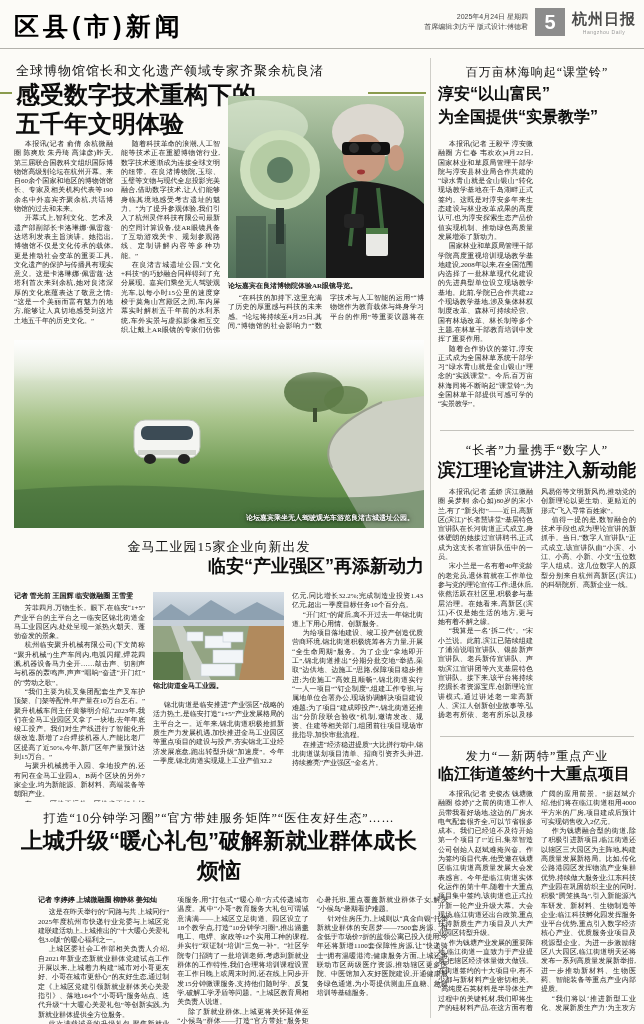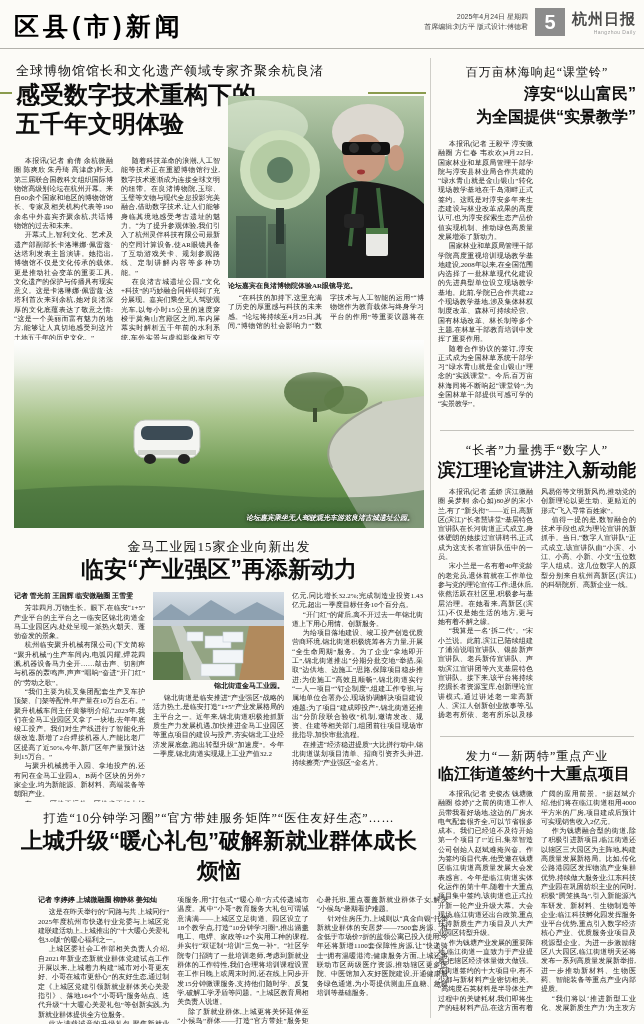--- a/index.html
+++ b/index.html
@@ -22,54 +22,54 @@
   .kicker-c{text-align:center;}
   .headline{font-family:"Liberation Sans","DejaVu Sans",sans-serif;font-weight:bold;color:#0d0d0d;}
   .byline{font-size:7px;font-weight:bold;margin:0 0 3px 0;text-indent:0;}
   .p{margin:0;text-indent:1.55em;}
   .bodytext{font-size:7px;line-height:1.33;text-align:justify;overflow:hidden;}
   .cols2{column-count:2;column-gap:8px;column-fill:auto;}
   .cols3{column-count:3;column-gap:8px;column-fill:auto;}
   .caption{font-size:7px;font-weight:bold;color:#1d1d1d;line-height:1.3;}
   .olive{background:#8a9b4e;height:2px;}
   .divider-h{border-top:1px solid #c4c3bd;}
-  .photo{overflow:hidden;background:#404040;font-style:italic;}
+  .photo{overflow:hidden;background:#404040;}
   .photo svg{display:block;width:100%;height:100%;}
   .overlay-cap{position:absolute;right:10px;bottom:5px;font-size:7px;color:#fff;
                text-shadow:0 0 3px rgba(0,0,0,.85),0 0 6px rgba(0,0,0,.5);font-weight:bold;}
 </style>
 </head>
 <body>
 
 <div class="page">
 
   <div class="section-title sans">区县(市)新闻</div>
   <div class="header-right">
     <div class="hmeta">
       <div>2025年4月24日 星期四</div>
       <div>首席编辑:刘方平 版式设计:傅德君</div>
     </div>
     <div class="pagenum">5</div>
-    <div style="text-align:right;">
+    <div style="text-align:center;">
       <div class="masthead-cn">杭州日报</div>
       <div class="masthead-en">Hangzhou Daily</div>
     </div>
   </div>
   <div class="header-rule"></div>
   <div class="sidebar-rule"></div>
 
   <div class="abs kicker" style="top:62px;left:16px;">全球博物馆馆长和文化遗产领域专家齐聚余杭良渚</div>
   <div class="abs olive" style="top:92px;left:0;width:12px;"></div>
   <div class="abs olive" style="top:92px;left:368px;width:58px;"></div>
   <div class="abs headline" style="top:80px;left:16px;font-size:24px;line-height:1.22;">
     <div>感受数字技术重构下的</div>
     <div>五千年文明体验</div>
   </div>
 
-  <div class="abs bodytext cols2" style="top:157px;left:14px;width:206px;height:196px;">
+  <div class="abs bodytext cols2" style="top:140px;left:14px;width:206px;height:196px;">
     <p class="p">本报讯(记者 俞倩 余杭微融圈 陈爽欣 朱丹琦 高津彦)昨天,第三届联合国教科文组织国际博物馆高级别论坛在杭州开幕。来自60余个国家和地区的博物馆馆长、专家及相关机构代表等190余名中外嘉宾齐聚余杭,共话博物馆的过去和未来。</p>
     <p class="p">开幕式上,智利文化、艺术及遗产部副部长卡洛琳娜·佩雷兹·达塔利发表主旨演讲。她指出,博物馆不仅是文化传承的载体,更是推动社会变革的重要工具,文化遗产的保护与传播具有现实意义。这是卡洛琳娜·佩雷兹·达塔利首次来到余杭,她对良渚深厚的文化底蕴表达了敬意之情:“这是一个美丽而富有魅力的地方,能够让人真切地感受到这片土地五千年的历史文化。”</p>
     <p class="p">随着科技革命的浪潮,人工智能等技术正在重塑博物馆行业,数字技术逐渐成为连接全球文明的纽带。在良渚博物院,玉琮、玉璧等文物与现代全息投影完美融合,借助数字技术,让人们能够身临其境地感受考古遗址的魅力。“为了提升参观体验,我们引入了杭州灵伴科技有限公司最新的空间计算设备,使AR眼镜具备了互动游戏关卡、规划参观路线、定制讲解内容等多种功能。”</p>
     <p class="p">在良渚古城遗址公园,“文化+科技”的巧妙融合同样得到了充分展现。嘉宾们乘坐无人驾驶观光车,以每小时15公里的速度穿梭于莫角山宫殿区之间,车内屏幕实时解析五千年前的水利系统,车外实景与虚拟影像相互交织,让戴上AR眼镜的专家们仿佛置身于良渚先民的生活场景之中。</p>
   </div>
 
   <div class="abs photo" style="top:96px;left:228px;width:196px;height:182px;">
     <svg viewBox="0 0 196 182" preserveAspectRatio="none">
       <defs>
         <linearGradient id="g1" x1="0" y1="0" x2="0" y2="1">
@@ -135,21 +135,21 @@
         <ellipse cx="136" cy="119" rx="6" ry="5" fill="#232323"></ellipse>
         <ellipse cx="170" cy="119" rx="6" ry="5" fill="#232323"></ellipse>
       </g>
       <rect width="410" height="42" fill="url(#fog)"></rect>
       <path d="M0,150 Q120,140 230,152 T410,150 L410,188 L0,188 Z" fill="#42693a" opacity=".55"></path>
     </svg>
     <div class="overlay-cap">论坛嘉宾乘坐无人驾驶观光车游览良渚古城遗址公园。</div>
   </div>
 
   <div class="abs kicker kicker-c" style="top:538px;left:14px;width:410px;">金马工业园15家企业向新出发</div>
-  <div class="abs headline" style="top:554px;left:14px;width:410px;font-size:23px;text-align:center;">临安“产业强区”再添新动力</div>
+  <div class="abs headline" style="top:554px;left:14px;width:410px;font-size:18px;text-align:right;">临安“产业强区”再添新动力</div>
 
   <div class="abs" style="top:592px;left:14px;width:410px;height:210px;display:flex;gap:8px;">
     <div class="bodytext" style="width:131px;height:210px;">
       <p class="byline">记者 管光前 王国辉 临安微融圈 王雪雯</p>
       <p class="p">芳菲四月,万物生长。眼下,在临安“1+5”产业平台的主平台之一临安区锦北街道金马工业园区内,处处呈现一派热火朝天、蓬勃奋发的景象。</p>
       <p class="p">杭州临安聚升机械有限公司(下文简称“聚升机械”)生产车间内,电弧闪耀,焊花四溅,机器设备马力全开……敲击声、切割声与机器的轰鸣声,声声“唱响”奋进“开门红”的“劳动之歌”。</p>
       <p class="p">“我们主要为杭叉集团配套生产叉车护顶架、门架等配件,年产量在10万台左右。”聚升机械车间主任黄黎明介绍,“2023年,我们在金马工业园区又拿了一块地,去年年底竣工投产。我们对生产线进行了智能化升级改造,新增了2台焊接机器人,产能比老厂区提高了近50%,今年,新厂区年产量预计达到15万台。”</p>
       <p class="p">与聚升机械携手入园、拿地投产的,还有同在金马工业园A、B两个区块的另外7家企业,均为新能源、新材料、高端装备等朝阳产业。</p>
       <p class="p">在A、B区块不远处,C区块也正如火如荼建设中,“C区块在建项目7个,其中6个主体已结顶,预计年底竣工验收。建成后,A、B、C三个区块将新增产值约35亿元,助力锦北工业向200亿元产值迈进。”锦北街道有关负责人介绍。</p>
     </div>
@@ -171,21 +171,21 @@
           <g fill="#f2f5f8" stroke="#c2cdd8" stroke-width=".6">
             <rect x="52" y="44" width="26" height="12"></rect>
               <rect x="60" y="58" width="30" height="13"></rect>
             <rect x="34" y="40" width="16" height="9"></rect>
               <rect x="70" y="40" width="20" height="10"></rect>
             <rect x="48" y="72" width="34" height="12"></rect>
           </g>
           <rect x="0" y="60" width="30" height="28" fill="#5d7a4c"></rect>
         </svg>
       </div>
-      <div class="caption" style="text-align:right;margin:2px 0 3px 0;">锦北街道金马工业园。</div>
+      <div class="caption" style="margin:2px 0 10px 0;">锦北街道金马工业园。</div>
       <div class="bodytext" style="height:106px;">
         <p class="p">锦北街道是临安推进“产业强区”战略的活力热土,是临安打造“1+5”产业发展格局的主平台之一。近年来,锦北街道积极抢抓新质生产力发展机遇,加快推进金马工业园区等重点项目的建设与投产,夯实锦北工业经济发展底盘,跑出转型升级“加速度”。今年一季度,锦北街道实现规上工业产值32.2</p>
       </div>
     </div>
     <div class="bodytext" style="width:131px;height:210px;">
       <p class="p" style="text-indent:0;">亿元,同比增长32.2%;完成制造业投资1.43亿元,超出一季度目标任务10个百分点。</p>
       <p class="p">“开门红”的背后,离不开过去一年锦北街道上下用心用情、创新服务。</p>
       <p class="p">为给项目落地建设、竣工投产创造优质营商环境,锦北街道积极统筹各方力量,开展“全生命周期”服务。为了企业“拿地即开工”,锦北街道推出“分期分批交地”举措,采取“边供地、边施工”思路,保障项目稳步推进;为使施工“高效且顺畅”,锦北街道实行“一人一项目”“钉企制度”,组建工作专班,与属地单位合署办公,现场协调解决项目建设难题;为了项目“建成即投产”,锦北街道还推出“分阶段联合验收”机制,邀请发改、规资、住建等相关部门,组团前往项目现场审批指导,加快审批流程。</p>
       <p class="p">在推进“经济稳进提质”大比拼行动中,锦北街道谋划项目清单、招商引资齐头并进,持续擦亮“产业强区”金名片。</p>
     </div>
@@ -197,21 +197,21 @@
     <p class="byline">记者 李婷婷 上城微融圈 柳静林 姜知灿</p>
     <p class="p">这是在昨天举行的“同路与共 上城同行”2025年度杭州市快递行业党委与上城区党建联建活动上,上城推出的“十大暖心关爱礼包3.0版”的暖心福利之一。</p>
     <p class="p">上城区委社会工作部相关负责人介绍,自2021年新业态新就业群体党建试点工作开展以来,上城着力构建“城市对小哥更友好、小哥在城市更舒心”的友好生态,通过制定《上城区党建引领新就业群体关心关爱指引》、落地164个“小哥码”服务站点、迭代升级“十大暖心关爱礼包”等创新实践,为新就业群体提供全方位服务。</p>
     <p class="p">此次满载诚意的升级礼包,聚焦新就业群体职业成长、子女教育、健康保障等迫切需求,整合教育、医疗、住房等10大类50项服务,用“打包式”“暖心单”方式传递城市温度。其中“小哥”教育服务大礼包可谓诚意满满——上城区立足街道、园区设立了18个教学点,打造“10分钟学习圈”,推出涵盖电工、电焊、家政等12个实用工种的课程,并实行“双证制”培训“三免一补”。“社区学院专门招聘了一批培训老师,考虑到新就业群体的工作特性,我们合理将培训课程设置在工作日晚上或周末时间,还在线上同步开发15分钟微课服务,支持他们随时学、反复学,破解工学矛盾等问题。”上城区教育局相关负责人说道。</p>
     <p class="p">除了新就业群体,上城更将关怀延伸至“小候鸟”群体——打造“官方带娃”服务矩阵,计划在14个街道全域设立不少于80个爱心暑托班,重点覆盖新就业群体子女,解决“小候鸟”暑期看护难题。</p>
     <p class="p">针对住房压力,上城则以“真金白银”托举新就业群体的安居梦——7500套房源、租金低于市场价7折的蓝领公寓已投入使用,今年还将新增1100套保障性房源,让“快递骑士”拥有温暖港湾;健康服务方面,上城还将联动市区两级医疗资源,推动辖区更多医院、中医馆加入友好医院建设,开通健康服务绿色通道,为小哥提供测血压血糖、急救培训等基础服务。</p>
 
   </div>
 
   <div class="abs kicker kicker-c" style="top:64px;left:438px;width:198px;font-size:12px;">百万亩林海响起“课堂铃”</div>
-  <div class="abs headline" style="top:82px;left:438px;width:198px;font-size:16px;line-height:1.45;text-align:right;">
+  <div class="abs headline" style="top:82px;left:438px;width:198px;font-size:16px;line-height:1.45;text-align:left;">
     <div>淳安“以山富民”</div>
     <div>为全国提供“实景教学”</div>
   </div>
   <div class="abs bodytext cols2" style="top:140px;left:438px;width:198px;height:282px;">
     <p class="p">本报讯(记者 王毅平 淳安微融圈 方仁春 韦欢欢)4月22日,国家林业和草原局管理干部学院与淳安县林业局合作共建的“绿水青山就是金山银山”转化现场教学基地在千岛湖畔正式签约。这既是对淳安多年来生态建设与林业改革成果的高度认可,也为淳安探索生态产品价值实现机制、推动绿色高质量发展增添了新动力。</p>
     <p class="p">国家林业和草原局管理干部学院高度重视培训现场教学基地建设,2008年以来,在全国范围内选择了一批林草现代化建设的先进典型单位设立现场教学基地。此前,学院已合作共建22个现场教学基地,涉及集体林权制度改革、森林可持续经营、国有林场改革、林长制等多个主题,在林草干部教育培训中发挥了重要作用。</p>
     <p class="p">随着合作协议的签订,淳安正式成为全国林草系统干部学习“绿水青山就是金山银山”理念的“实践课堂”。今后,百万亩林海间将不断响起“课堂铃”,为全国林草干部提供可感可学的“实景教学”。</p>
   </div>
   <div class="abs divider-h" style="top:430px;left:440px;width:194px;"></div>
 

